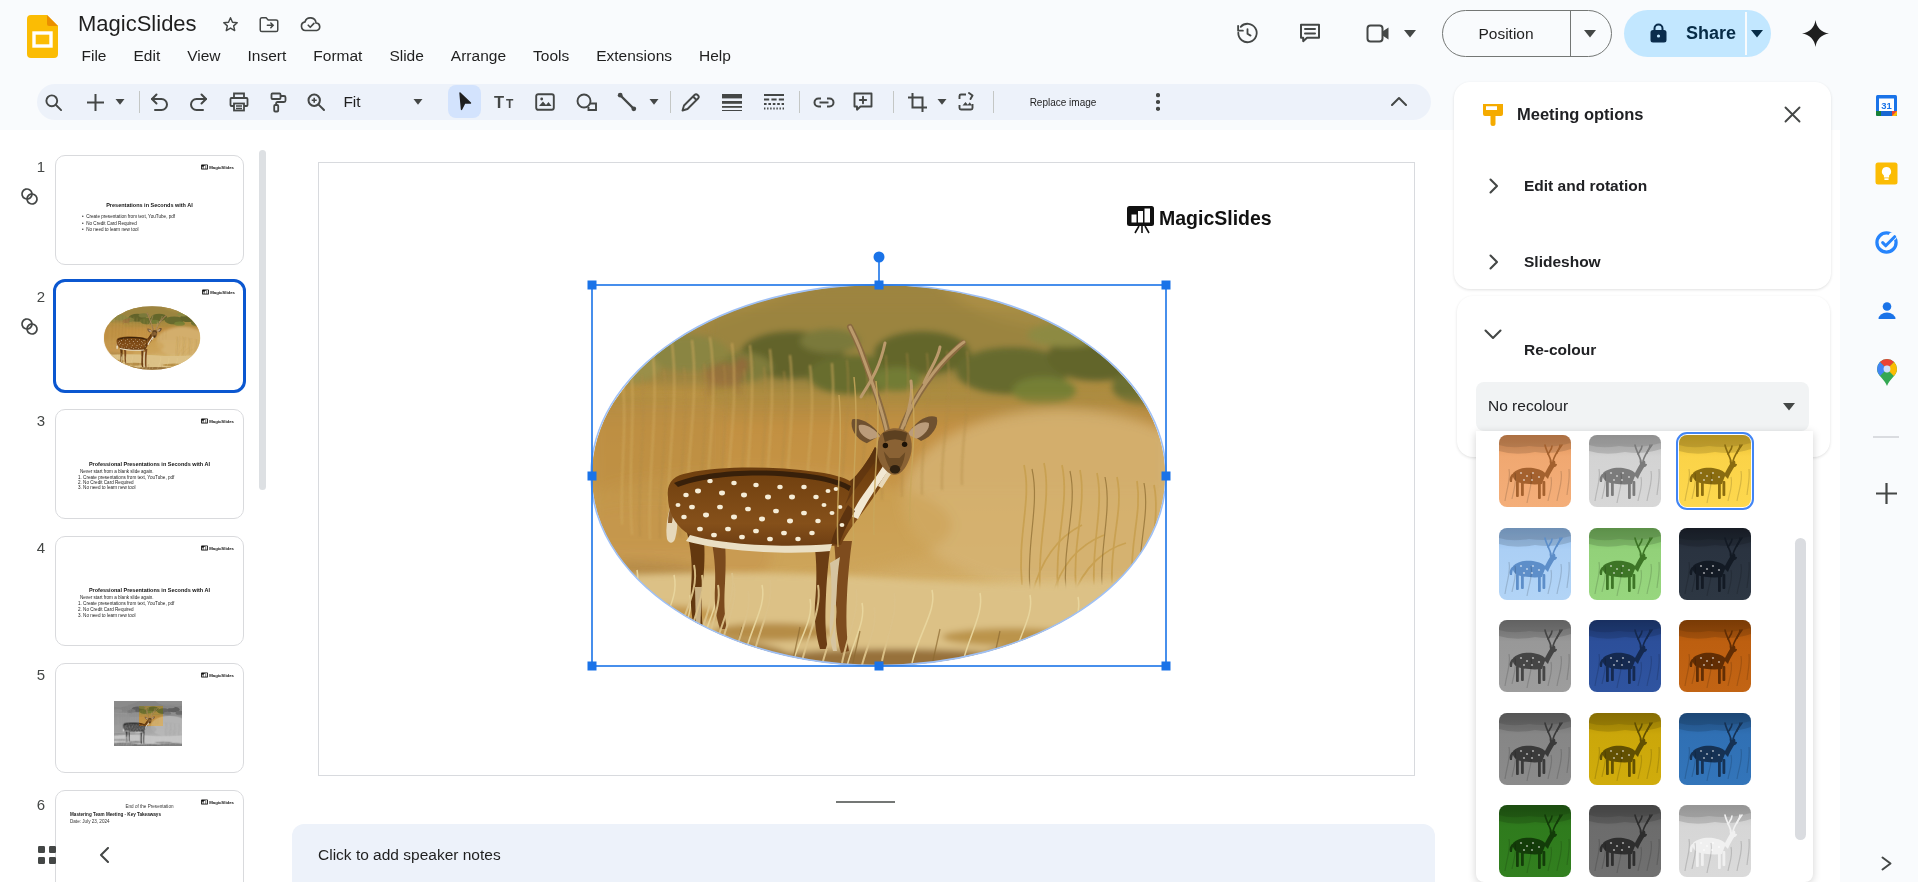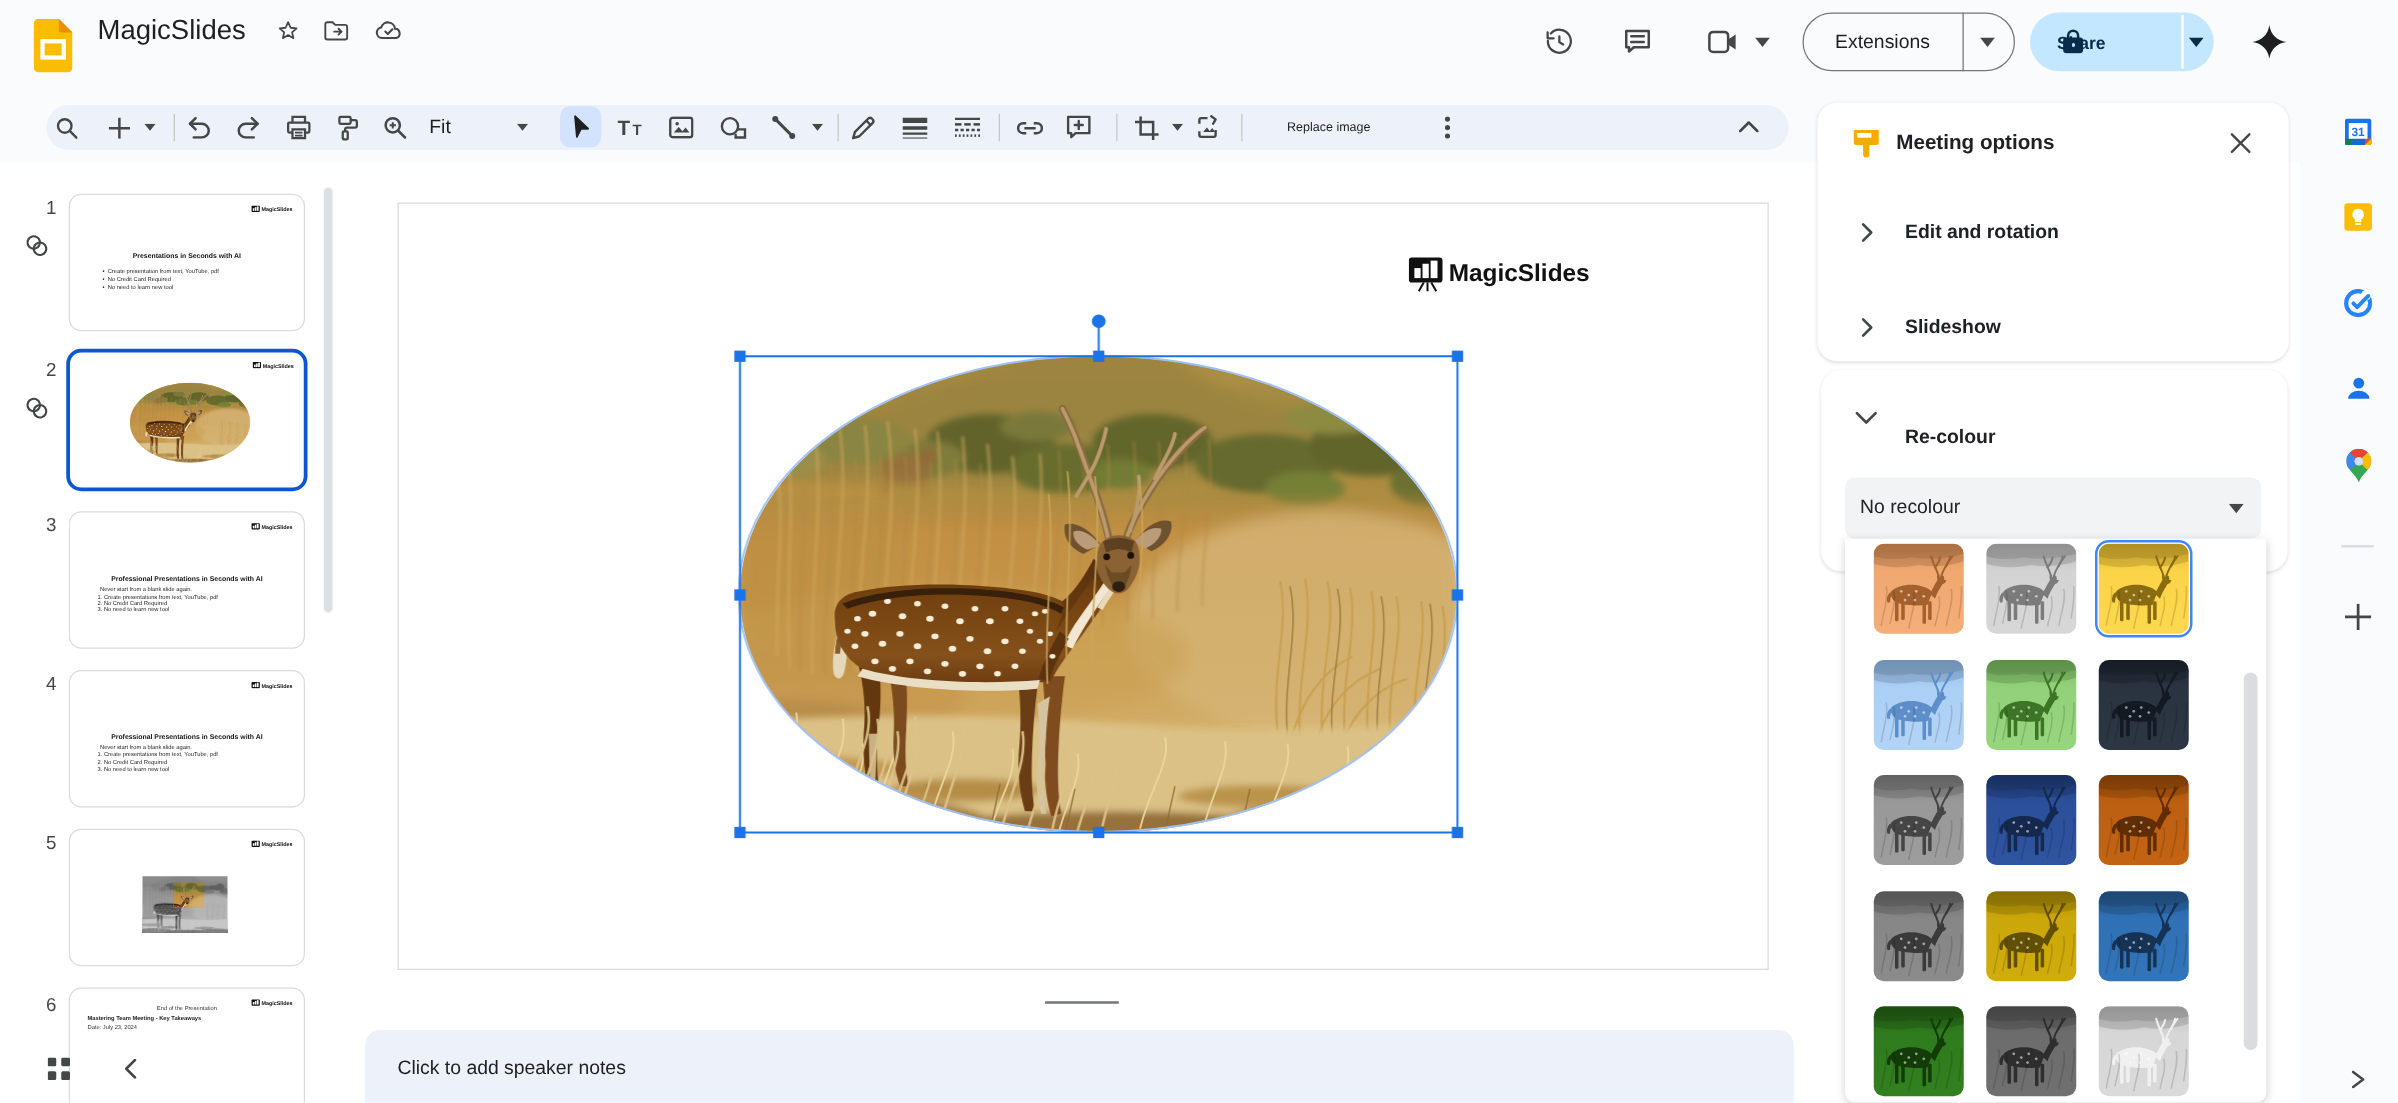--- a/index.html
+++ b/index.html
@@ -372,53 +372,54 @@
       <path d="M12 3.5l2.5 5.6 6 .6-4.5 4 1.3 5.9-5.3-3.1-5.3 3.1 1.3-5.9-4.5-4 6-.6z" stroke-linejoin="round"></path>
     </svg>
   <svg class="abs ico" style="left:259px;top:16px" width="20" height="17" viewBox="0 0 24 20" fill="none" stroke="currentColor" stroke-width="1.8">
       <path d="M1.5 3.5 v13 a2 2 0 0 0 2 2 h17 a2 2 0 0 0 2-2 v-10 a2 2 0 0 0 -2-2 h-9.5 l-2.5-2.5 h-5 a2 2 0 0 0 -2 1.5z"></path>
       <path d="M10 11h7 M14.2 8.2 17 11l-2.8 2.8" stroke-linecap="round"></path>
     </svg>
   <svg class="abs ico" style="left:300px;top:16px" width="22" height="17" viewBox="0 0 24 18" fill="none" stroke="currentColor" stroke-width="1.8">
       <path d="M6 15.5 a4.7 4.7 0 0 1 -.6-9.3 6.2 6.2 0 0 1 12.1 1.2 4.1 4.1 0 0 1 .8 8.1 z"></path>
       <path d="M9 9.8l2.2 2.2 4-4.2" stroke-linecap="round" stroke-linejoin="round"></path>
     </svg>
+  <div id="menus"><span>File</span><span>Edit</span><span>View</span><span>Insert</span><span>Format</span><span>Slide</span><span>Arrange</span><span>Tools</span><span>Extensions</span><span>Help</span></div>
 
   <svg class="abs ico" style="left:1236px;top:22px" width="23" height="23" viewBox="0 0 24 24" fill="none" stroke="currentColor" stroke-width="1.9">
       <path d="M4.9 5 A 9.6 9.6 0 1 1 2.4 11.2" stroke-linecap="round"></path>
       <path d="M2.2 4 v5 h5" fill="none" stroke-linecap="round" stroke-linejoin="round"></path>
       <path d="M12 7.5 V12.2 l3.2 2" stroke-linecap="round"></path>
     </svg>
   <svg class="abs ico" style="left:1298px;top:21px" width="24" height="24" viewBox="0 0 24 24" fill="none" stroke="currentColor" stroke-width="2">
       <path d="M3 3.8 h18 v13 h-12 l-3.8 3.4 v-3.4 h-2.2 z" stroke-linejoin="round"></path>
       <path d="M7 8h10 M7 12.5h10" stroke-linecap="round"></path>
     </svg>
   <svg class="abs ico" style="left:1366px;top:24px" width="27" height="19" viewBox="0 0 27 19" fill="none" stroke="currentColor" stroke-width="2">
       <rect x="1.5" y="1.5" width="15" height="16" rx="3"></rect>
       <path d="M16.5 7.5 L22.5 3.5 V15.5 L16.5 11.5" fill="currentColor" stroke="none"></path>
     </svg>
   <svg class="abs ico" style="left:1404px;top:30px" width="12" height="8" viewBox="0 0 12 8">
       <path d="M0 0 h12 L6 7.5z" fill="currentColor"></path>
     </svg>
 
   <div class="abs" style="left:1442px;top:10px;width:170px;height:47px;border:1px solid #747775;border-radius:24px;background:#f9fbfd"></div>
-  <div class="abs" style="left:1442px;top:10px;width:128px;height:47px;display:flex;align-items:center;justify-content:center;font-size:15.5px;color:#1f1f1f">Extensions</div>
+  <div class="abs" style="left:1442px;top:10px;width:128px;height:47px;display:flex;align-items:center;justify-content:center;font-size:15.5px;color:#1f1f1f">Position</div>
   <div class="abs" style="left:1570px;top:10px;width:1px;height:47px;background:#747775"></div>
   <svg class="abs ico" style="left:1584px;top:30px" width="12" height="8" viewBox="0 0 12 8">
       <path d="M0 0 h12 L6 7.5z" fill="currentColor"></path>
     </svg>
 
   <div class="abs" style="left:1624px;top:10px;width:147px;height:47px;border-radius:24px;background:#c2e7ff"></div>
   <div class="abs" style="left:1745px;top:12px;width:1.5px;height:43px;background:#f9fbfd"></div>
   <svg class="abs" style="left:1650px;top:23px" width="17" height="20" viewBox="0 0 17 20" fill="none" stroke="#0b2d4d" stroke-width="2">
       <rect x="1.5" y="8" width="14" height="10.5" rx="1.5" fill="#0b2d4d"></rect>
       <path d="M4.5 8 V5.5 a4 4 0 0 1 8 0 V8"></path>
       <circle cx="8.5" cy="13" r="1.6" fill="#c2e7ff" stroke="none"></circle>
     </svg>
-  <div class="abs" style="left:1635px;top:0;width:60px;height:67px;display:flex;align-items:center;justify-content:center;font-size:14px;font-weight:bold;color:#072c47">Share</div>
+  <div class="abs" style="left:1681px;top:0;width:60px;height:67px;display:flex;align-items:center;justify-content:center;font-size:18px;font-weight:bold;color:#072c47">Share</div>
   <svg class="abs" style="left:1751px;top:30px" width="12" height="8" viewBox="0 0 12 8">
       <path d="M0 0 h12 L6 7.5z" fill="#072c47"></path>
     </svg>
 
   <svg class="abs" style="left:1802px;top:20px" width="27" height="27" viewBox="0 0 27 27">
       <path d="M13.5 0 C14.5 7.5 19.5 12.5 27 13.5 C19.5 14.5 14.5 19.5 13.5 27 C12.5 19.5 7.5 14.5 0 13.5 C7.5 12.5 12.5 7.5 13.5 0 Z" fill="#1f1f1f"></path>
     </svg>
   <div class="abs" style="left:1855px;top:14px;width:40px;height:40px;border-radius:50%;background:#fff"></div>
 </div>
 

